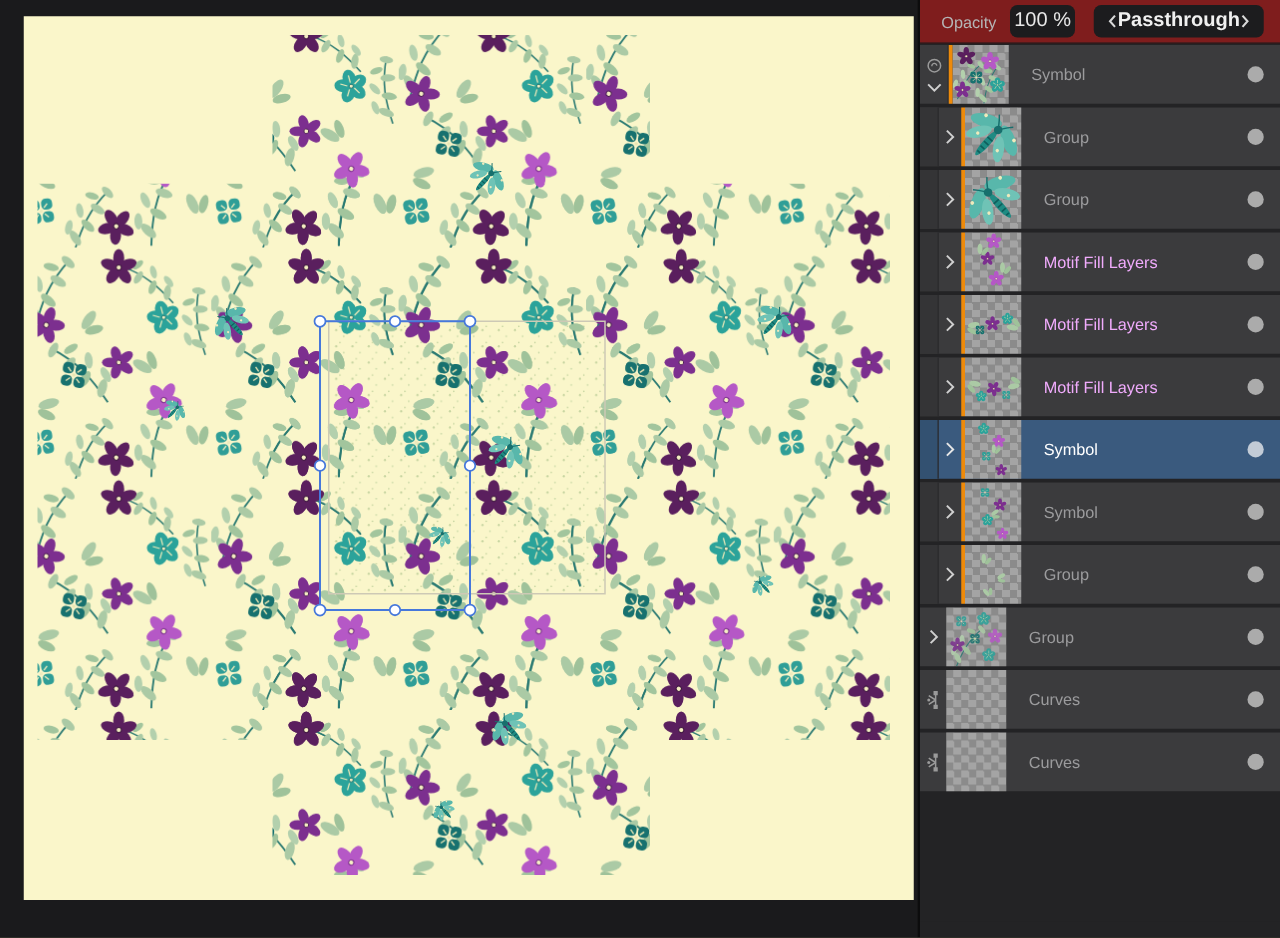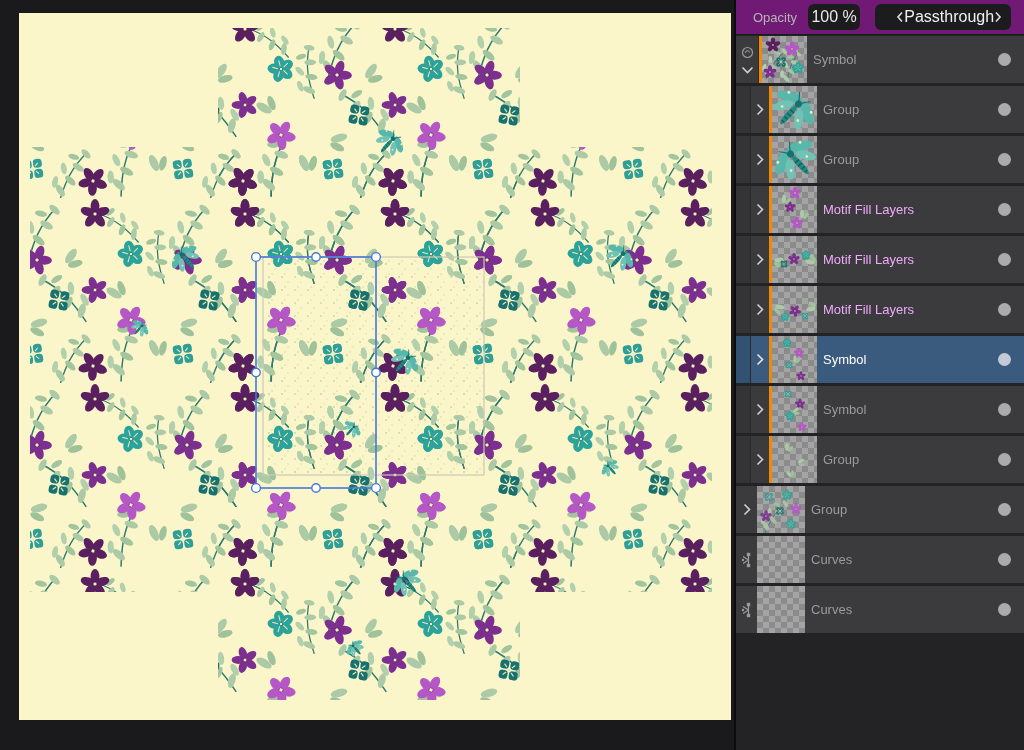--- a/index.html
+++ b/index.html
@@ -5,42 +5,42 @@
   html,body{margin:0;padding:0;background:#000;}
   .app{position:relative;width:1024px;height:750px;background:#1a1a1c;overflow:hidden;
        font-family:"Liberation Sans",sans-serif;-webkit-font-smoothing:antialiased;}
   
   .stage{position:absolute;left:0;top:0;width:734px;height:750px;background:#1a1a1c;}
   .artboard{position:absolute;left:19px;top:13px;width:712px;height:707px;background:#faf6ca;}
   .artboard svg{display:block;}
   
   .panel{position:absolute;left:734px;top:0;width:290px;height:750px;background:#232325;
          border-left:2px solid #0c0c0d;box-sizing:border-box;}
-  .topbar{height:35px;background:#701a75;display:flex;align-items:center;padding-left:17px;
+  .topbar{height:35px;background:#7f1d1d;display:flex;align-items:center;padding-left:17px;
           border-bottom:1px solid #1b1b1d;box-sizing:border-box;}
   .oplabel{color:#b5b5b6;font-size:13px;margin-right:11px;}
   .fieldbox{background:#1c1c1e;border-radius:6px;height:26px;display:flex;align-items:center;
             justify-content:center;color:#e8e8e8;font-size:16px;}
   .opval{width:52px;}
-  .blend{width:136px;margin-left:15px;justify-content:flex-end;padding:0 9px;box-sizing:border-box;color:#f0f0f0;}
+  .blend{width:136px;margin-left:15px;justify-content:center;padding:0 9px;box-sizing:border-box;color:#f0f0f0;font-weight:bold;}
   .rows{position:absolute;left:0;top:36px;right:0;}
   .row{height:47px;margin-bottom:3px;background:#3b3b3d;display:flex;align-items:stretch;cursor:default;}
   .row.sel{background:#3a5a7e;}
   .pgutter{width:22px;flex:0 0 auto;display:flex;flex-direction:column;align-items:center;
            justify-content:center;gap:7px;border-right:1px solid #2c2c2e;}
   .gutter{width:14px;flex:0 0 auto;background:#343436;border-right:1px solid #2a2a2c;}
   .row.sel .gutter{background:#335171;}
   .chevzone{width:18px;flex:0 0 auto;display:flex;align-items:center;justify-content:center;}
   .chevzone.top{width:21px;}
   .thumb{width:48px;flex:0 0 auto;position:relative;overflow:hidden;box-sizing:border-box;
          background:repeating-conic-gradient(#a4a4a4 0% 25%, #8b8b8b 0% 50%) 0 0 / 12px 12px;}
   .thumb.stripe{border-left:3px solid #ee8a0a;}
   .thumb.cream{background:#faf6ca;}
   .thumb svg{position:absolute;left:0;top:0;}
-  .lbl{font-size:13px;color:#9b9b9d;align-self:center;margin-left:6px;white-space:nowrap;}
+  .lbl{font-size:13px;color:#9b9b9d;align-self:center;margin-left:18px;white-space:nowrap;}
   .renamed .lbl{color:#f0abfc;}
   .row.sel .lbl{color:#ffffff;}
   .dot{width:13px;height:13px;border-radius:50%;background:#ababab;align-self:center;
        margin-left:auto;margin-right:13px;flex:0 0 auto;}
   .row.sel .dot{background:#c2cbd6;}
   .lockwrap{align-self:center;margin-left:auto;flex:0 0 auto;display:flex;align-items:center;}
   .lockwrap + .dot{margin-left:8px;}
   .footer{position:absolute;left:0;bottom:0;right:0;height:13px;background:#232325;}
 </style>
 </head>

